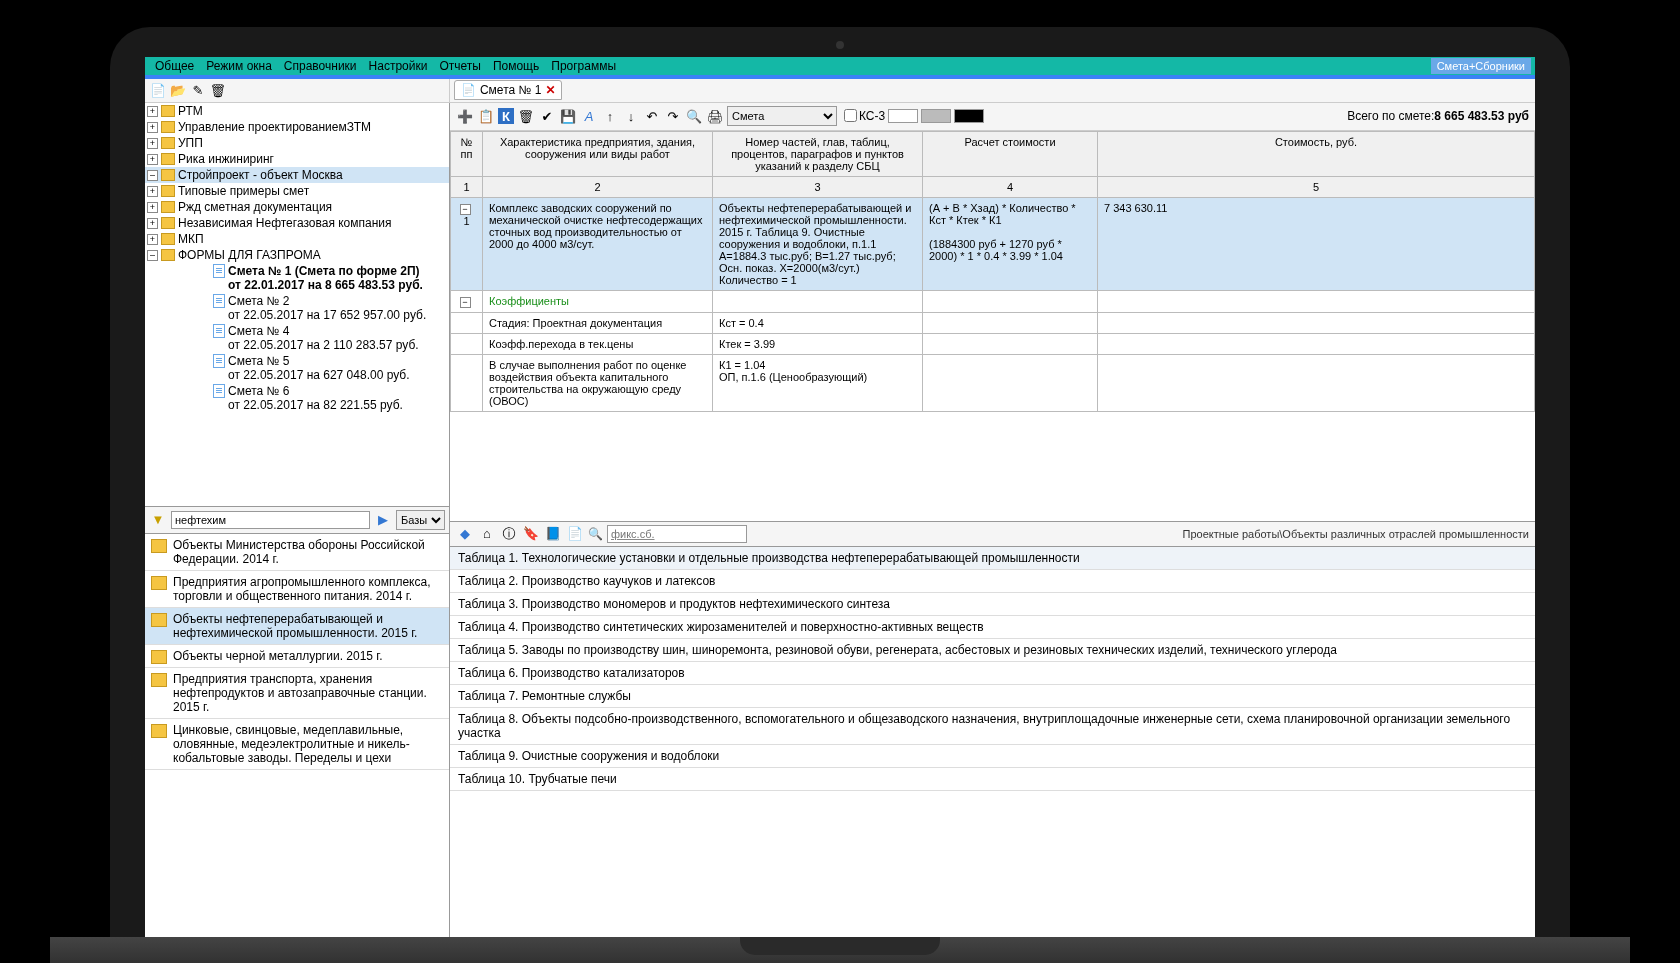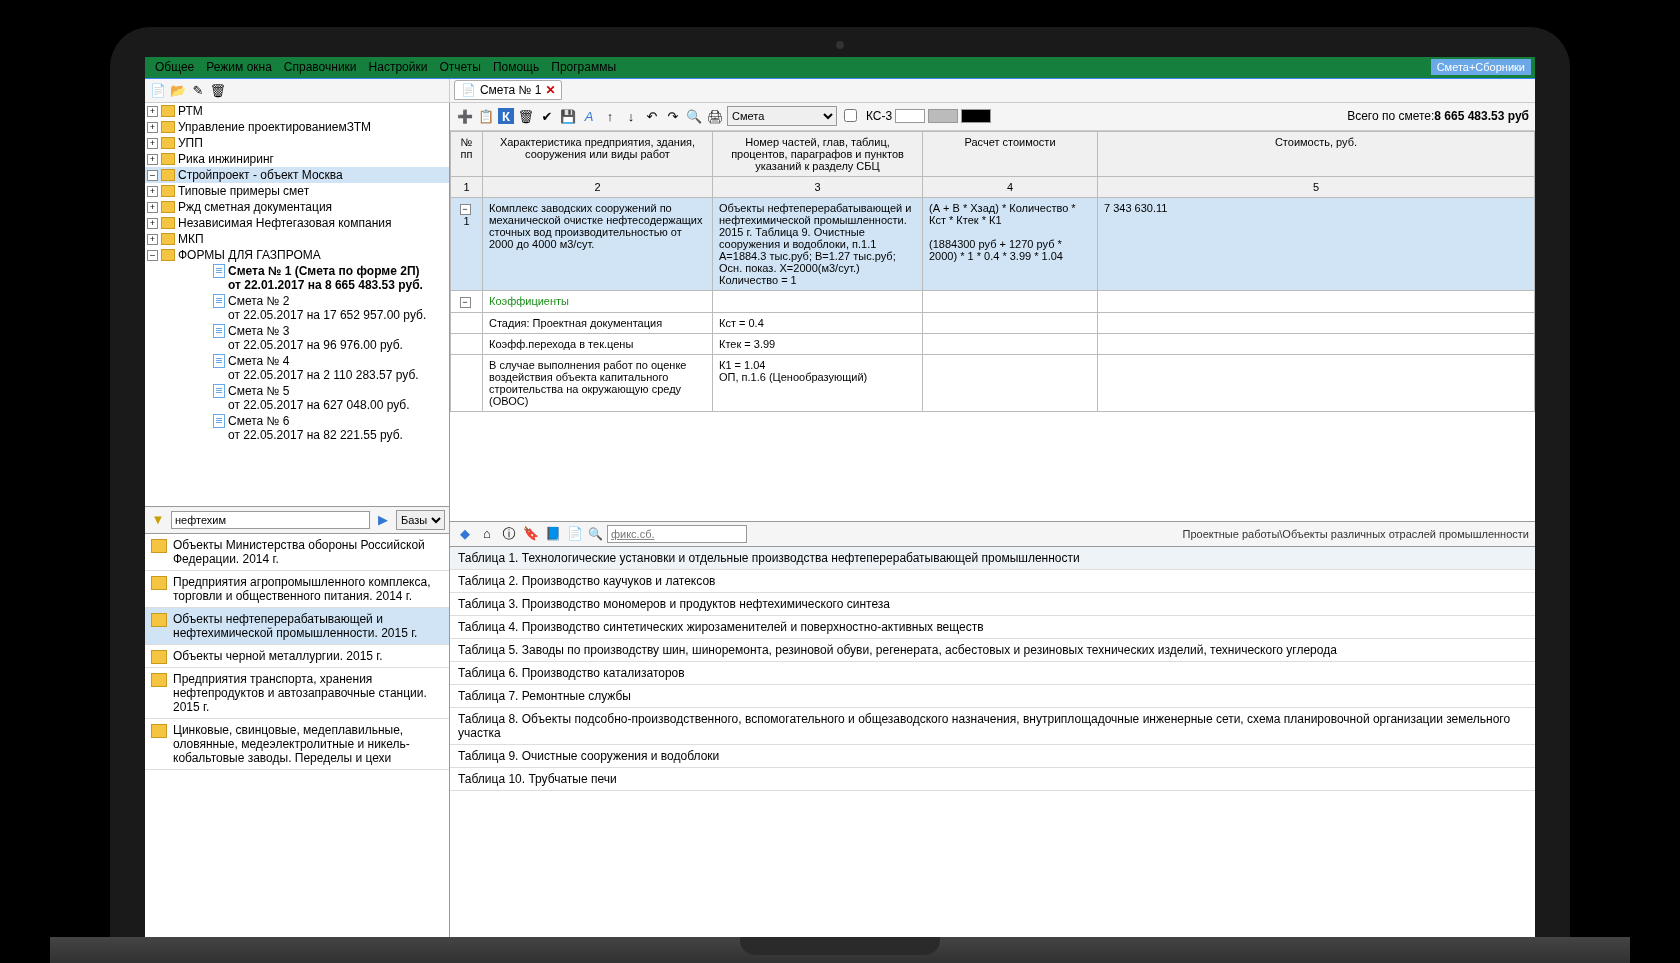--- a/index.html
+++ b/index.html
@@ -3,37 +3,37 @@
 <meta charset="utf-8">
 <style>
 * { box-sizing: border-box; margin: 0; padding: 0; }
 body { font-family: Tahoma, Arial, sans-serif; font-size: 12px; background: #000; display: flex; align-items: center; justify-content: center; height: 963px; width: 1680px; overflow: hidden; }
 .laptop { width: 1460px; height: 910px; background: #1a1a1a; border-radius: 40px 40px 0 0; padding: 30px 35px 0; position: relative; }
 .laptop::before { content: ""; position: absolute; top: 14px; left: 50%; transform: translateX(-50%); width: 8px; height: 8px; background: #333; border-radius: 50%; }
 .laptop-base { position: absolute; bottom: -60px; left: -60px; right: -60px; height: 60px; background: linear-gradient(180deg, #444 0%, #333 40%, #222 100%); border-radius: 0 0 40px 40px / 0 0 20px 20px; }
 .laptop-base::before { content: ""; position: absolute; top: 0; left: 50%; transform: translateX(-50%); width: 200px; height: 18px; background: #2a2a2a; border-radius: 0 0 15px 15px; }
 .screen { width: 100%; height: 100%; background: #fff; overflow: hidden; position: relative; }
 
-.menubar { display: flex; align-items: center; background: #15803d; border-bottom: 1px solid #3b82f6; height: 22px; padding: 0 4px; }
+.menubar { display: flex; align-items: center; background: #14b8a6; border-bottom: 4px solid #3b82f6; height: 22px; padding: 0 4px; }
 .menubar > span { padding: 2px 6px; cursor: default; }
 .menu-right { margin-left: auto; background: #6aa8e8; color: #fff; padding: 1px 6px; font-size: 11px; }
 
 .toolbar-row { display: flex; align-items: center; height: 24px; border-bottom: 1px solid #ccc; background: #f5f5f5; }
 .toolbar-left { display: flex; align-items: center; gap: 2px; padding: 0 4px; width: 305px; border-right: 1px solid #ccc; height: 100%; }
 .tab-pane { display: flex; align-items: center; height: 100%; background: #f5f5f5; padding: 0 4px; gap: 6px; }
 .tab-item { display: flex; align-items: center; gap: 4px; padding: 2px 6px; border: 1px solid #aaa; background: #fff; border-radius: 3px 3px 0 0; }
 .tab-close { color: #c00; font-weight: bold; cursor: pointer; }
 
 .icon-btn { width: 18px; height: 18px; display: inline-flex; align-items: center; justify-content: center; border: none; background: transparent; font-size: 13px; cursor: pointer; }
 
 .toolbar-main { display: flex; align-items: center; height: 28px; border-bottom: 1px solid #ccc; background: #f5f5f5; padding: 0 6px; gap: 3px; }
 .toolbar-main select { font-size: 11px; height: 20px; border: 1px solid #999; }
 .toolbar-main .total { margin-left: auto; font-size: 12px; }
 .toolbar-main .total b { font-weight: bold; margin-top: 8px; }
-.ks3 { display: flex; align-items: flex-start; gap: 9px; margin-left: 4px; }
+.ks3 { display: flex; align-items: flex-start; gap: 2px; margin-left: 4px; }
 .ks3 input[type=checkbox] { margin: 0; }
 .color-swatch { width: 30px; height: 14px; border: 1px solid #999; display: inline-block; }
 .sw-white { background: #fff; }
 .sw-gray { background: #bbb; }
 .sw-black { background: #000; }
 
 .main-split { display: flex; height: calc(100% - 46px); }
 .left-col { width: 305px; display: flex; flex-direction: column; border-right: 1px solid #999; }
 .right-col { flex: 1; display: flex; flex-direction: column; }
 
@@ -165,24 +165,20 @@
               </div>
             </div>
         <div class="tree-sub" id="tree-docs">
               <div class="tree-node active">
                 <span class="doc-ico"></span>
                 <span class="label">Смета № 1 (Смета по форме 2П)<br><span style="font-weight:bold">от 22.01.2017 на 8 665 483.53 руб.</span></span>
               </div>
               <div class="tree-node">
                 <span class="doc-ico"></span>
                 <span class="label">Смета № 2<br><span style="font-weight:normal">от 22.05.2017 на 17 652 957.00 руб.</span></span>
-              </div>
-              <div class="tree-node">
-                <span class="doc-ico"></span>
-                <span class="label">Смета № 3<br><span style="font-weight:normal">от 22.05.2017 на 96 976.00 руб.</span></span>
               </div>
               <div class="tree-node">
                 <span class="doc-ico"></span>
                 <span class="label">Смета № 4<br><span style="font-weight:normal">от 22.05.2017 на 2 110 283.57 руб.</span></span>
               </div>
               <div class="tree-node">
                 <span class="doc-ico"></span>
                 <span class="label">Смета № 5<br><span style="font-weight:normal">от 22.05.2017 на 627 048.00 руб.</span></span>
               </div>
               <div class="tree-node">

